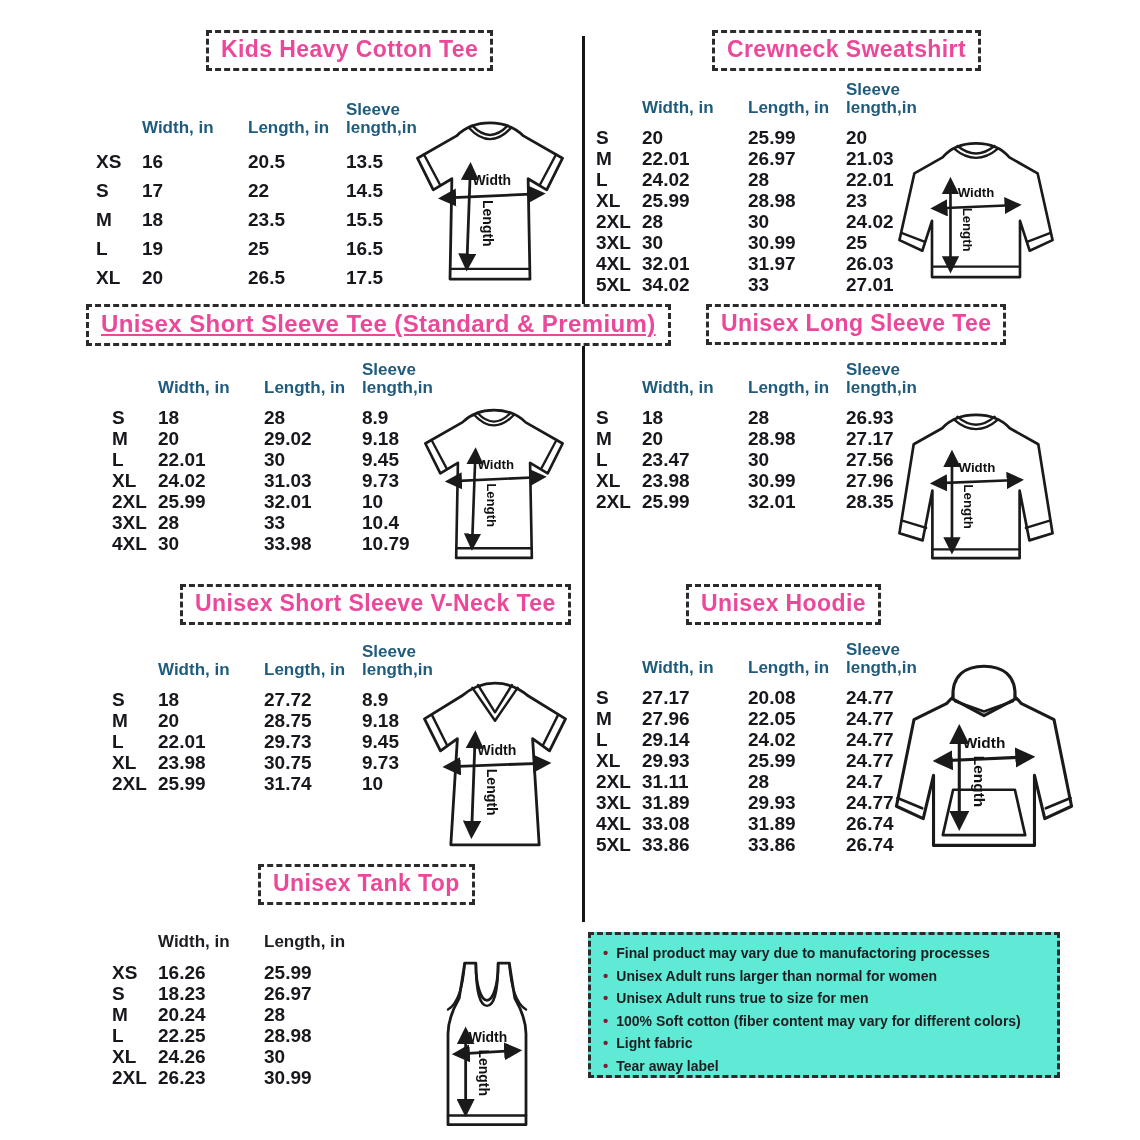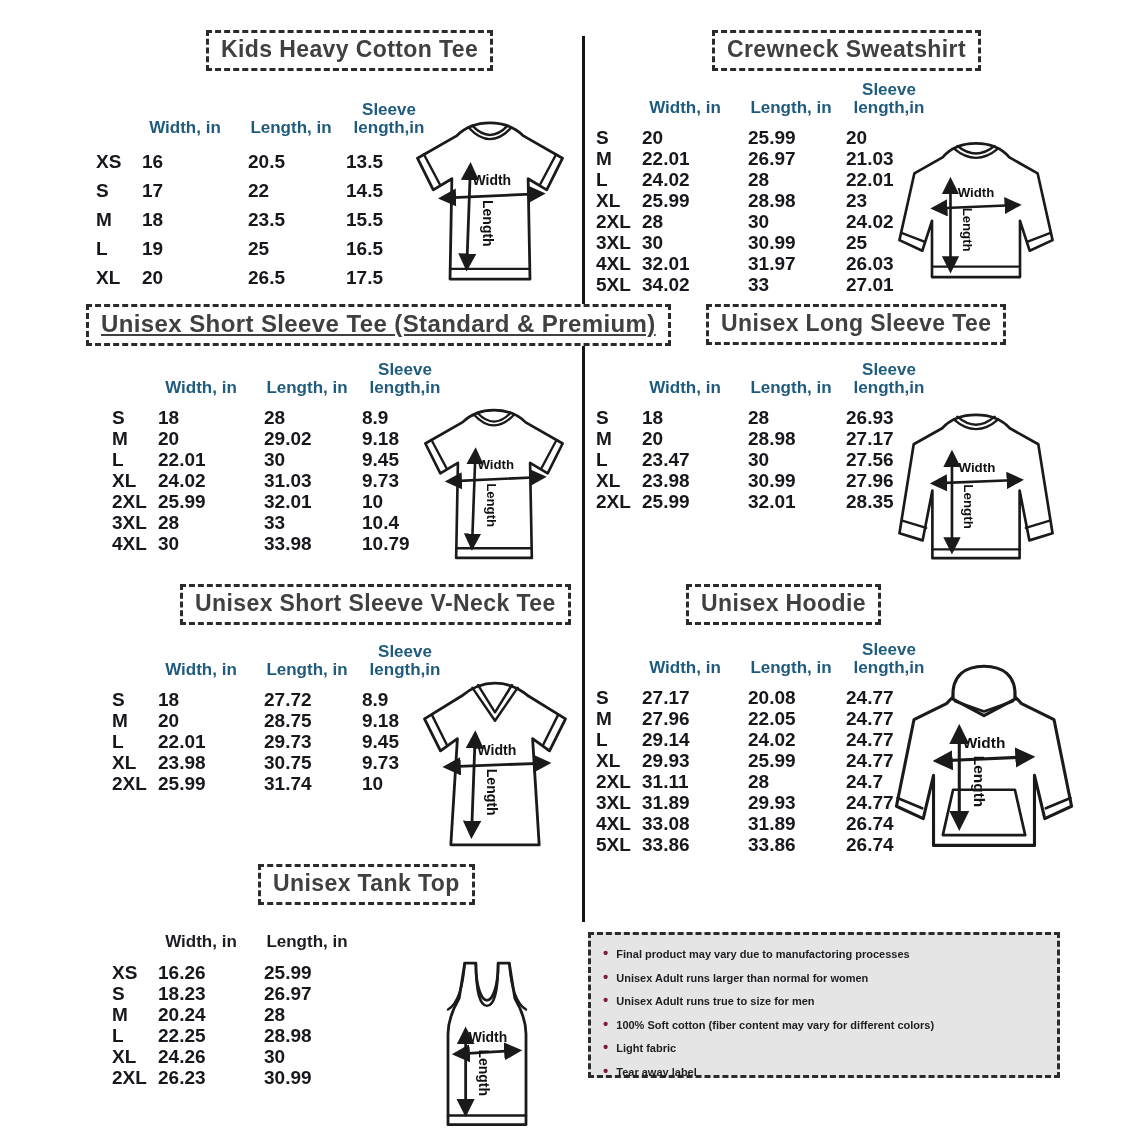--- a/index.html
+++ b/index.html
@@ -5,43 +5,43 @@
   * { margin:0; padding:0; box-sizing:border-box; }
   html,body { background:#ffffff; }
   #canvas {
     position:relative; width:1140px; height:1140px; background:#ffffff;
     font-family:"Liberation Sans", sans-serif; color:#17171d; overflow:hidden;
   }
   .panel { position:absolute; }
   .title-box {
     position:absolute; border:3px dashed #2b2b2b; background:#fff;
     padding:3px 12px 5px; font-weight:700; font-size:23px; letter-spacing:.4px;
-    color:#404040; white-space:nowrap; text-align:center;
+    color:#ec4899; white-space:nowrap; text-align:center;
   }
   .tbl {
     position:absolute; display:grid; align-items:start;
     row-gap:var(--rgap,2px); grid-auto-rows:var(--rh,19px);
     font-weight:700; font-size:19px; line-height:1;
   }
   .th {
     color:#1f5b7d; font-size:17px; font-weight:700; line-height:1.1;
-    align-self:end; padding-bottom:8px; max-width:86px;text-align:center;
+    align-self:end; padding-bottom:8px; max-width:86px;
   }
   .tbl.dark-head .th { color:#1c1c22; }
   .sz { color:#17171d; }
   .td { color:#17171d; }
   .garment { position:absolute; }
   .garment path { fill:#ffffff; stroke:#1a1a1a; stroke-width:3; stroke-linejoin:round; stroke-linecap:round; }
   .garment path.ln { fill:none; stroke-width:2.6; }
   .garment line.arr { stroke:#1a1a1a; stroke-width:3; }
   .garment text { font-family:"Liberation Sans", sans-serif; font-weight:700; font-size:15px; fill:#121212; }
   #divider { position:absolute; background:#161616; }
   .notes {
-    position:absolute; border:3px dashed #2b2b2b; background:#e5e5e5;
-    padding:7px 12px; font-size:11px; font-weight:600; color:#1d1d22;
+    position:absolute; border:3px dashed #2b2b2b; background:#5eead4;
+    padding:7px 12px; font-size:14px; font-weight:600; color:#1d1d22;
   }
   .notes ul { list-style:none; }
   .notes li { line-height:21.6px; white-space:nowrap; }
   .notes li::before { content:"•"; color:#7d1c35; margin-right:8px; font-size:15px; }
 </style>
 </head>
 <body>
 
 <div id="canvas">
 

